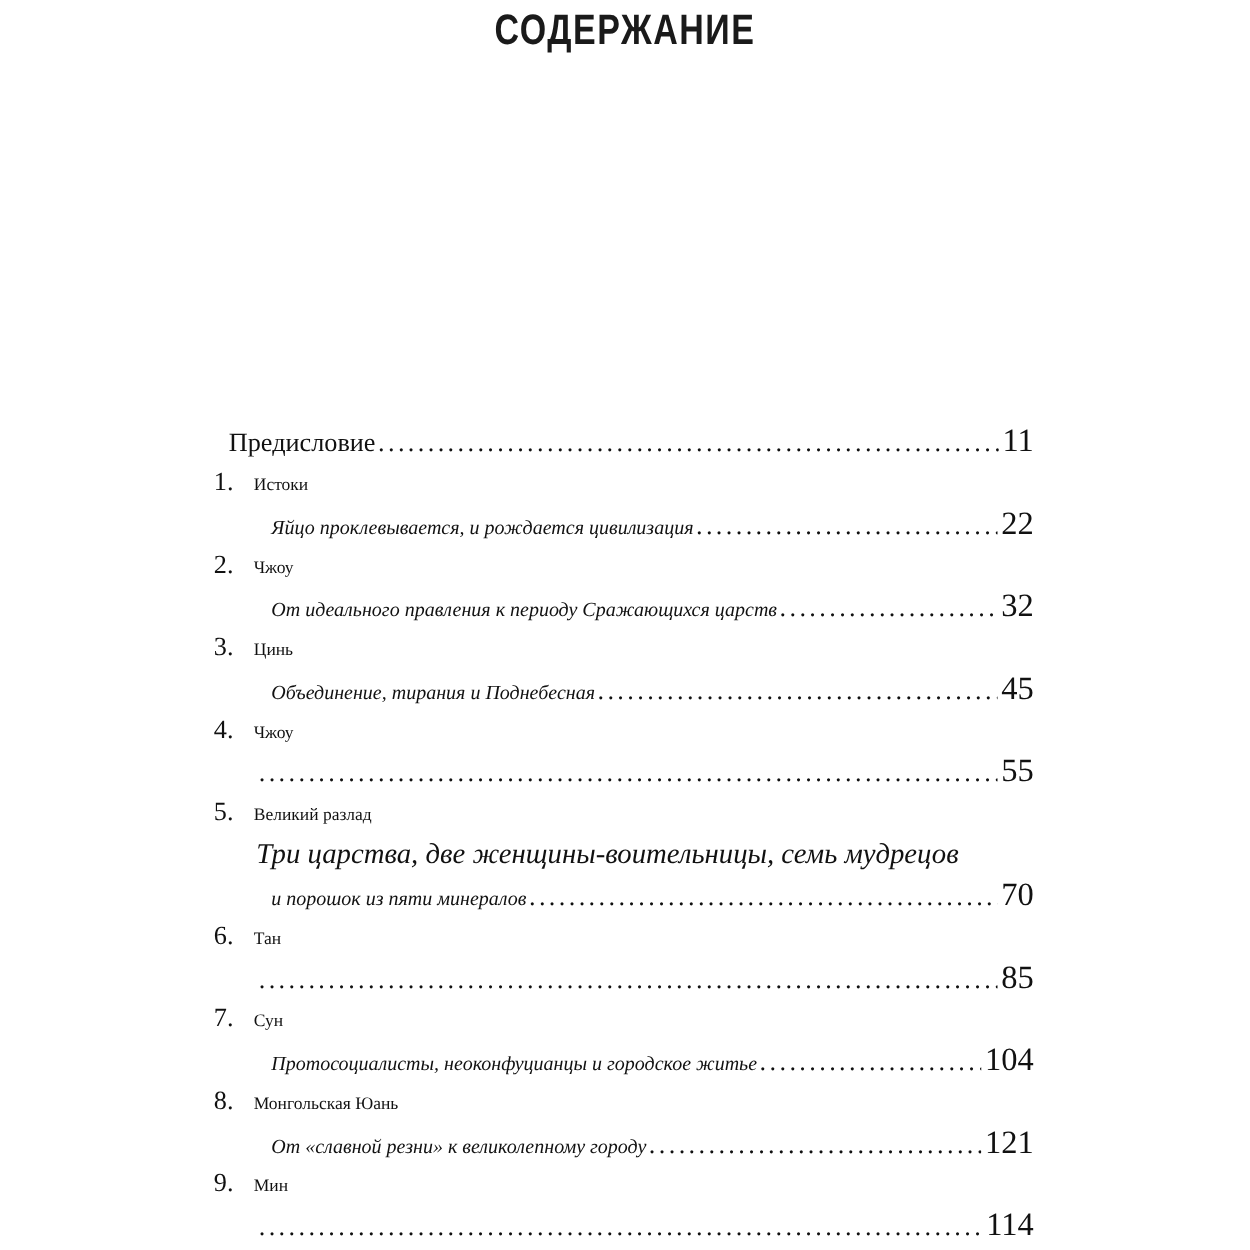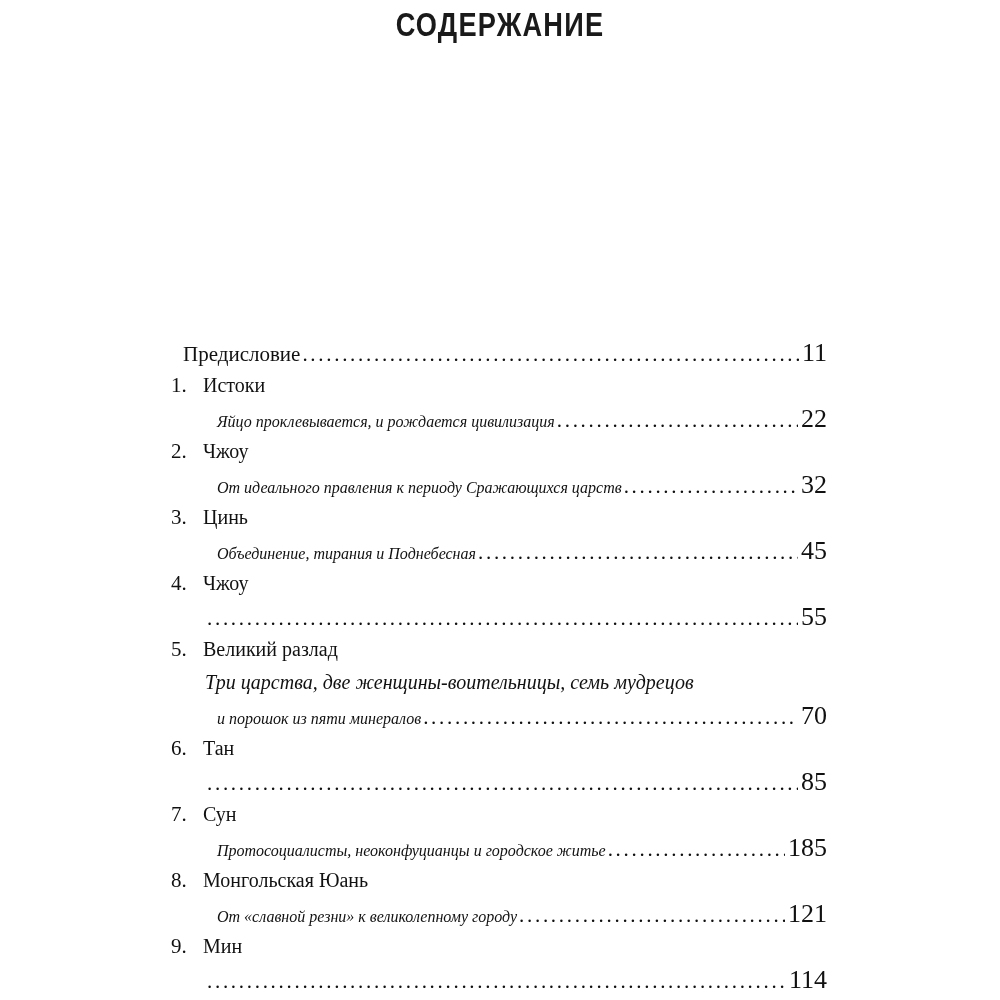--- a/index.html
+++ b/index.html
@@ -83,40 +83,40 @@
     display: flex;
     align-items: baseline;
   }
   .chapter .num {
     flex: 0 0 auto;
     width: 32px;
     font-size: 21px;
   }
   .chapter .title {
     flex: 1 1 auto;
-    font-size: 20px;
+    font-size: 14px;
   }
 
   
   .subtitle {
     padding-left: 34px;
   }
   .subtitle .lbl,
   .subtitle .cont {
     font-style: italic;
     font-size: 16px;
   }
   .subtitle .dots { font-style: normal; }
   .subtitle .pg  { font-style: normal; }
 
   
   .subtitle-plain {
     padding-left: 34px;
     font-style: italic;
-    font-size: 20px;
+    font-size: 23px;
   }
 </style>
 </head>
 <body>
 
 <div id="page-title">СОДЕРЖАНИЕ</div>
 
 <div id="toc">
     <div class="toc-row front">
       <div class="leader-line">
@@ -191,21 +191,21 @@
       </div>
     </div>
     <div class="toc-row chapter">
       <span class="num">7.</span>
       <span class="title">Сун</span>
     </div>
     <div class="toc-row subtitle">
       <div class="leader-line">
         <span class="lbl">Протосоциалисты, неоконфуцианцы и городское житье</span>
         <span class="dots">............................................................................................................................................</span>
-        <span class="pg">185</span>
+        <span class="pg">104</span>
       </div>
     </div>
     <div class="toc-row chapter">
       <span class="num">8.</span>
       <span class="title">Монгольская Юань</span>
     </div>
     <div class="toc-row subtitle">
       <div class="leader-line">
         <span class="lbl">От «славной резни» к великолепному городу</span>
         <span class="dots">............................................................................................................................................</span>

